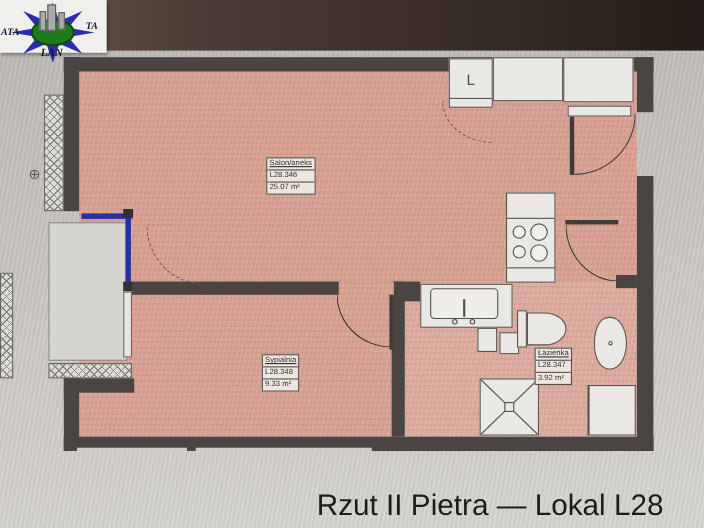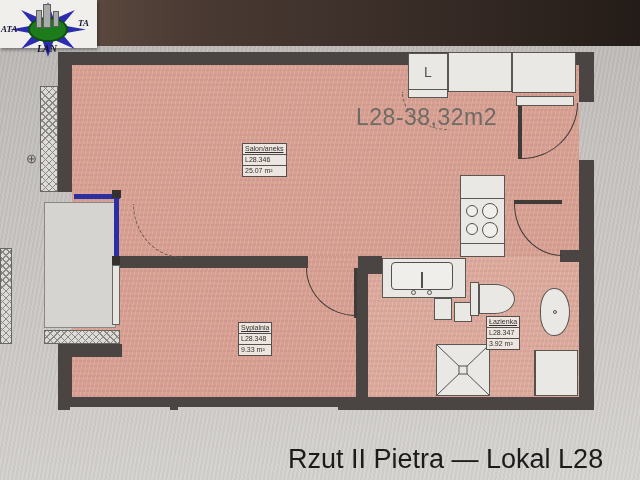--- a/index.html
+++ b/index.html
@@ -147,21 +147,20 @@
     </div>
     <div class="abs fix" style="left:436px;top:344px;width:54px;height:52px;">
       <svg width="52" height="50" viewBox="0 0 52 50" style="display:block;">
         <line x1="0" y1="0" x2="52" y2="50" stroke="#55504c" stroke-width="1"></line>
         <line x1="52" y1="0" x2="0" y2="50" stroke="#55504c" stroke-width="1"></line>
         <rect x="22" y="21" width="8" height="8" fill="#eae8e5" stroke="#55504c" stroke-width="1"></rect>
       </svg>
     </div>
     <div class="abs fix" style="left:534px;top:350px;width:44px;height:46px;border-left:2px solid #55504c;"></div>
 
-    <span class="abs plan-title" style="left:356px;top:104px;">L28-38,32m2</span>
 
     <div class="abs room-label" style="left:242px;top:143px;">
       <span class="rl-name">Salon/aneks</span>
       <span class="rl-code">L28.346</span>
       <span class="rl-area">25.07 m²</span>
     </div>
     <div class="abs room-label" style="left:238px;top:322px;">
       <span class="rl-name">Sypialnia</span>
       <span class="rl-code">L28.348</span>
       <span class="rl-area">9.33 m²</span>

